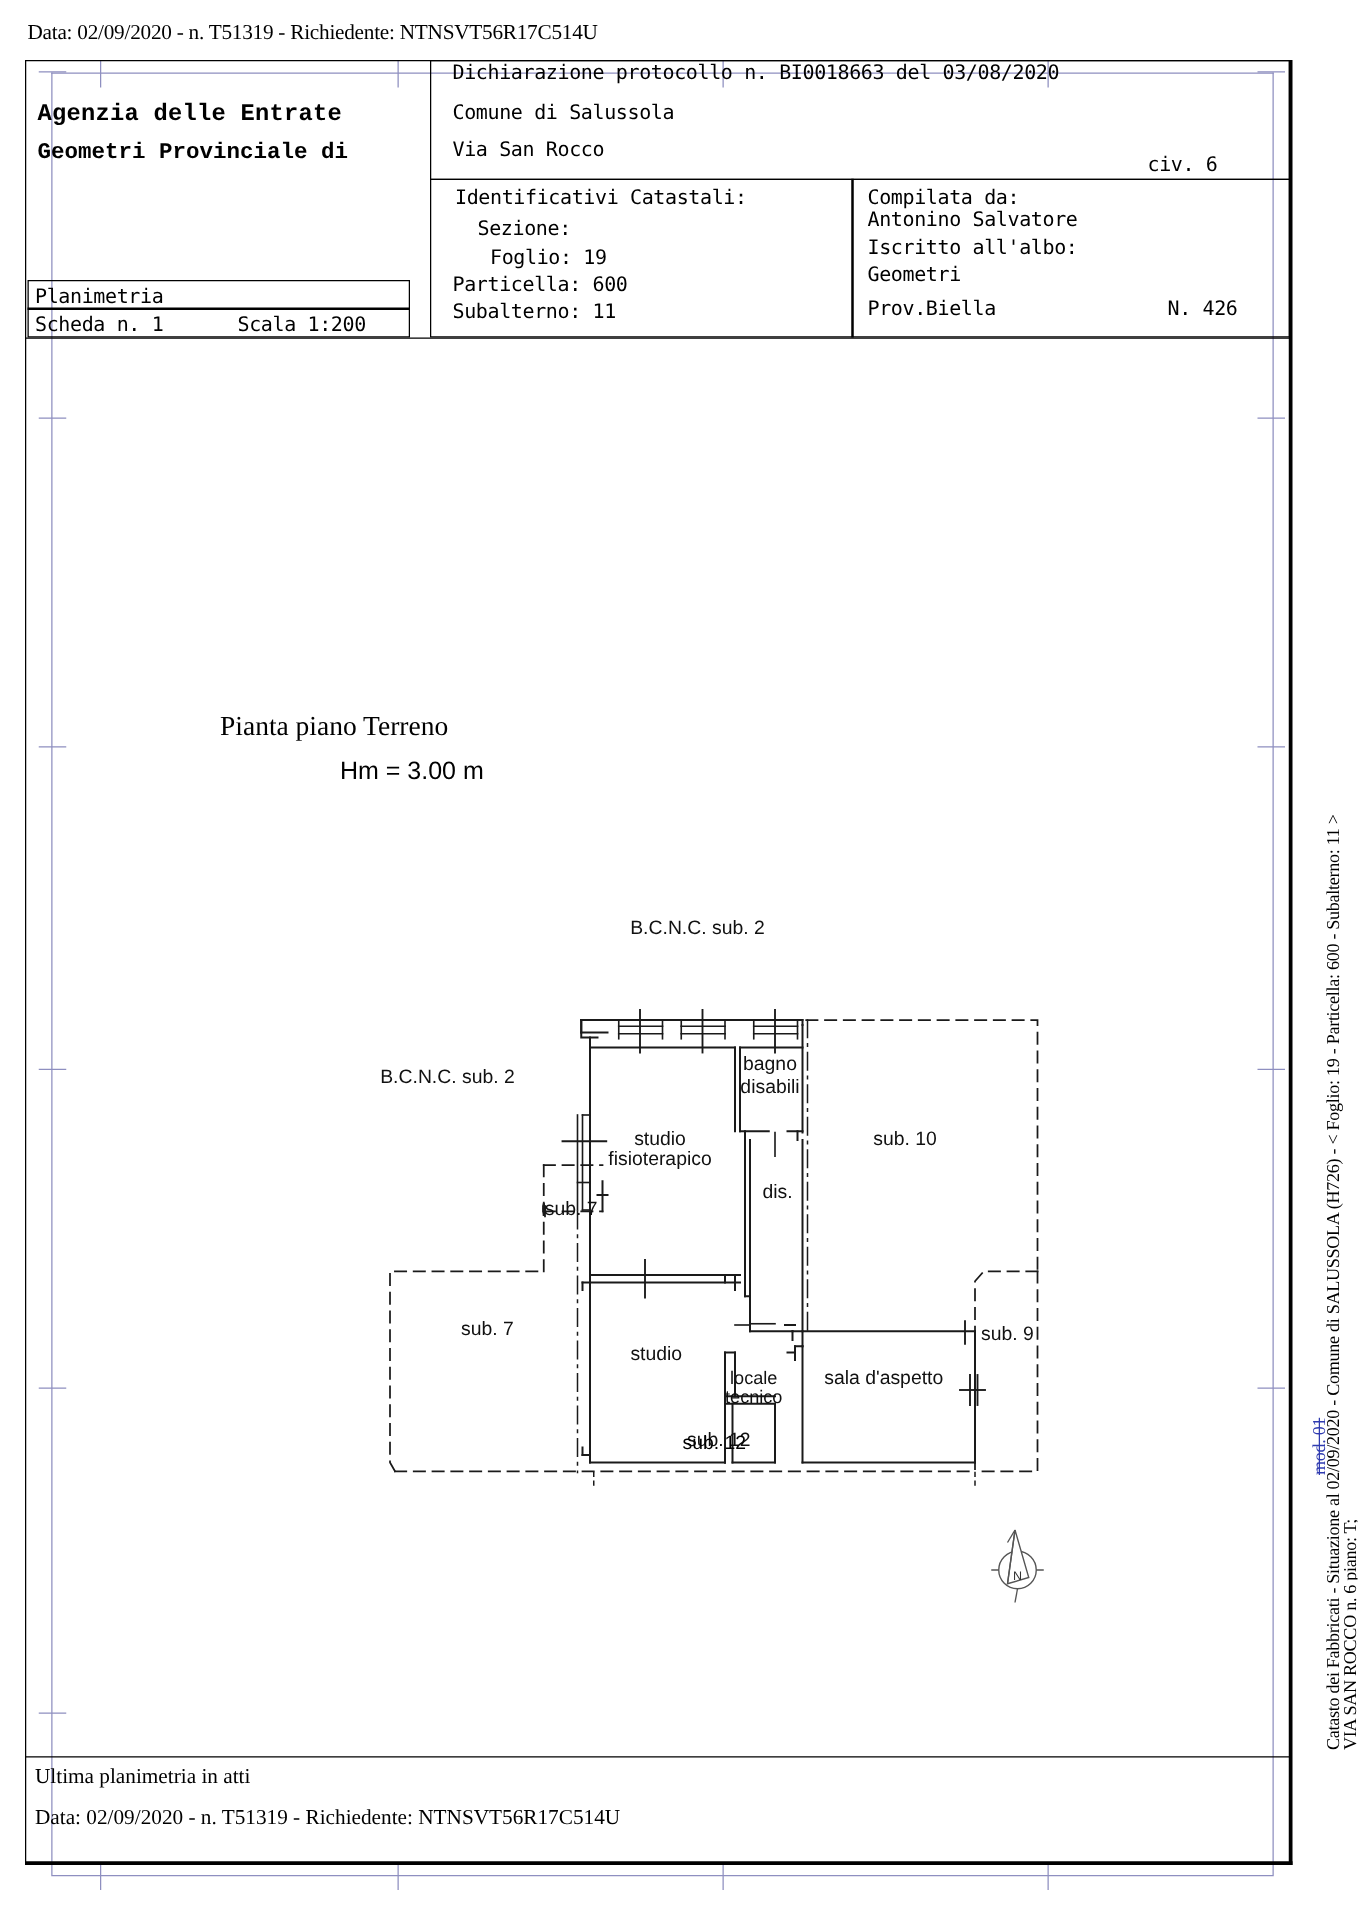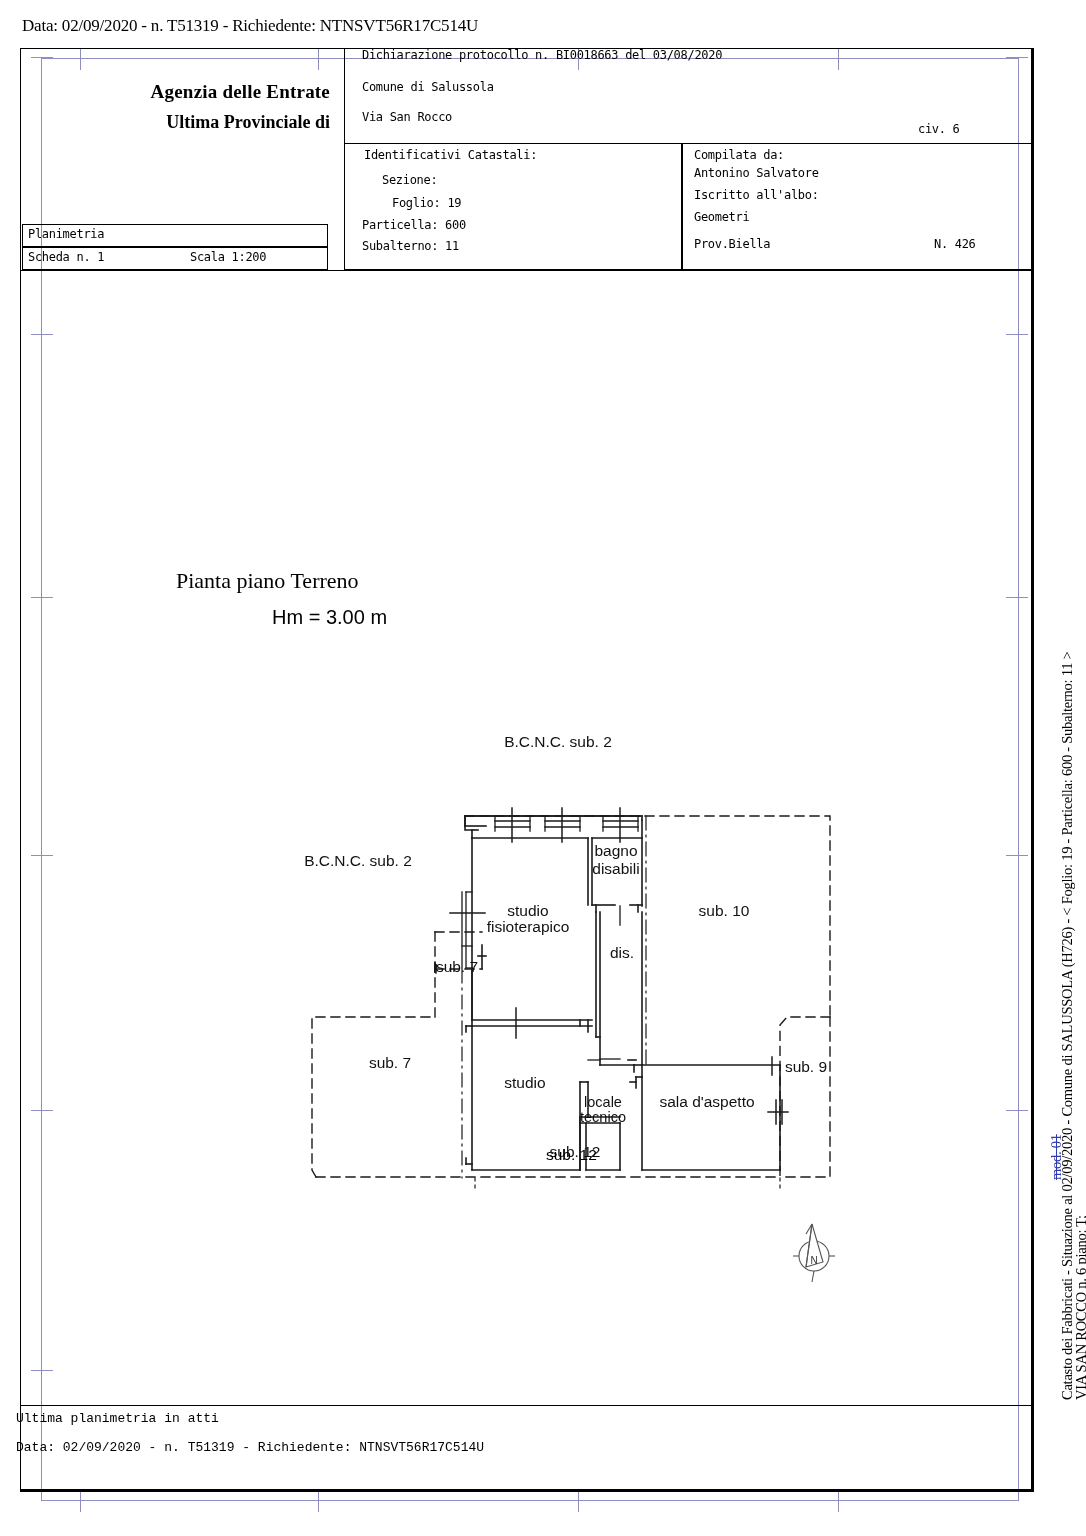--- a/index.html
+++ b/index.html
@@ -42,22 +42,22 @@
     left: 20px; top: 48px;
     width: 1012px; height: 1444px;
     border: 1.5px solid #000;
     box-sizing: border-box;
   }
 
   
   #agency-block {
     left: 30px; top: 78px;
     width: 300px;
-    text-align: right;
-    font-family: Liberation Serif, serif;
+    text-align: left;
+    font-family: Liberation Mono, monospace;
     font-weight: bold;
     line-height: 1.45;
   }
   #agency-block .l1 { font-size: 19px; letter-spacing: 0.2px; }
   #agency-block .l2 { font-size: 22px; letter-spacing: 0.4px; margin-top: 2px;}
   #agency-block .l3 { font-size: 18px; margin-top: 3px; }
   #agency-block .l4 { font-size: 22px; margin-top: 2px;}
 
   
   #protocol-box {
@@ -74,21 +74,21 @@
     box-sizing: border-box;
   }
   #ident-divider {
     left: 681px; top: 143px;
     width: 1.5px; height: 127px;
     background: #000;
   }
 
   .hdr-txt {
     font-family: "DejaVu Sans Mono", monospace;
-    font-size: 12px;
+    font-size: 16px;
     letter-spacing: -0.3px;
     white-space: nowrap;
   }
   #prot-line   { left: 362px; top: 48px;  }
   #comune-line { left: 362px; top: 80px;  }
   #via-line    { left: 362px; top: 110px; }
   #civ-line    { left: 886px; top: 122px; margin-left: 32px; }
 
   #ident-title { left: 364px; top: 148px; }
   #sezione     { left: 382px; top: 173px; }
@@ -188,24 +188,24 @@
     background: #000;
   }
 
   
   #footer-sep {
     left: 20px; top: 1405px;
     width: 1012px; height: 1.2px;
     background: #000;
   }
   #footer {
-    left: 16px; top: 1412px;
+    left: 28px; top: 1412px;
     width: 1000px;
-    font-family: Liberation Mono, monospace;
-    font-size: 13px;
+    font-family: Liberation Serif, serif;
+    font-size: 17px;
     line-height: 1.0;
   }
   #footer .f1 { margin-bottom: 16px; }
   #footer .f2 { margin-bottom: 3px; }
   #footer .f3 { }
   #footer-bottom-rule {
     left: 20px; top: 1489px;
     width: 1014px; height: 2.5px;
     background: #000;
   }
@@ -240,21 +240,21 @@
 
 <div class="reg abs" style="left:80px; top:1490px; width:1px; height:22px;"></div>
 <div class="reg abs" style="left:318px; top:1490px; width:1px; height:22px;"></div>
 <div class="reg abs" style="left:578px; top:1490px; width:1px; height:22px;"></div>
 <div class="reg abs" style="left:838px; top:1490px; width:1px; height:22px;"></div>
 
 <div class="abs" id="sheet-frame"></div>
 
 <div class="abs" id="agency-block">
   <div class="l1">Agenzia delle Entrate</div>
-  <div class="l3">Ultima Provinciale di</div>
+  <div class="l3">Geometri Provinciale di</div>
 </div>
 
 <div class="abs" id="protocol-box"></div>
 <div class="abs hdr-txt" id="prot-line">Dichiarazione protocollo n. BI0018663 del 03/08/2020</div>
 <div class="abs hdr-txt" id="comune-line">Comune di Salussola</div>
 <div class="abs hdr-txt" id="via-line">Via San Rocco</div>
 <div class="abs hdr-txt" id="civ-line">civ. 6</div>
 
 <div class="abs" id="ident-box"></div>
 <div class="abs" id="ident-divider"></div>

